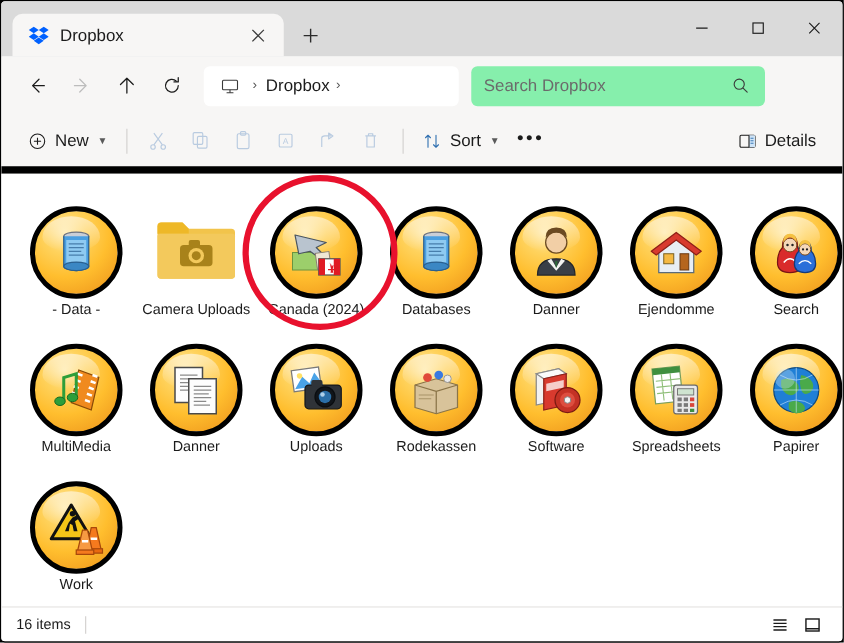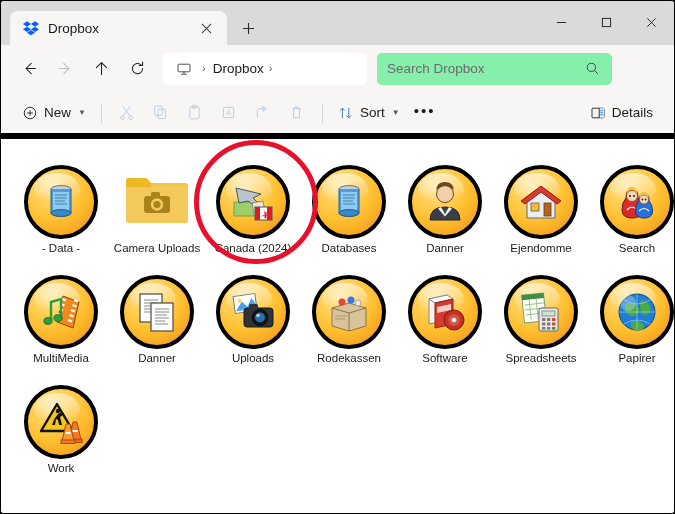--- a/index.html
+++ b/index.html
@@ -603,14 +603,30 @@
         <path d="M26.6 33 h5" stroke="#fff" stroke-width="2"></path>
       </svg>
             </span>
           </div>
           <div class="label">Work</div>
         </div>
       </div>
     <div class="annot" style="left:193px;top:1px;width:114px;height:114px;"></div>
   </div>
 
+  <div class="statusbar">
+    <span>16 items</span>
+    <span class="status-sep"></span>
+    <span class="status-spacer"></span>
+    <span class="viewbtn">
+      <svg viewBox="0 0 16 16" width="14" height="14">
+        <path d="M2 3.5 H14 M2 6.5 H14 M2 9.5 H14 M2 12.5 H14" stroke="#1b1b1b" stroke-width="1.3"></path>
+      </svg>
+    </span>
+    <span class="viewbtn">
+      <svg viewBox="0 0 16 16" width="14" height="14">
+        <rect x="2" y="2.5" width="12" height="11" stroke="#1b1b1b" stroke-width="1.3" fill="none"></rect>
+        <path d="M2 11.5 H14" stroke="#1b1b1b" stroke-width="1.3"></path>
+      </svg>
+    </span>
+  </div>
 
 </div>
 
 </body></html>

